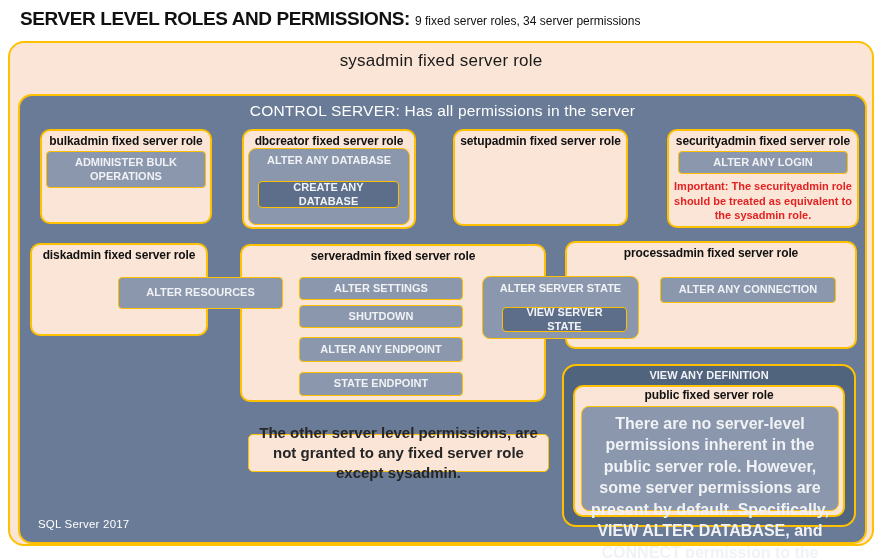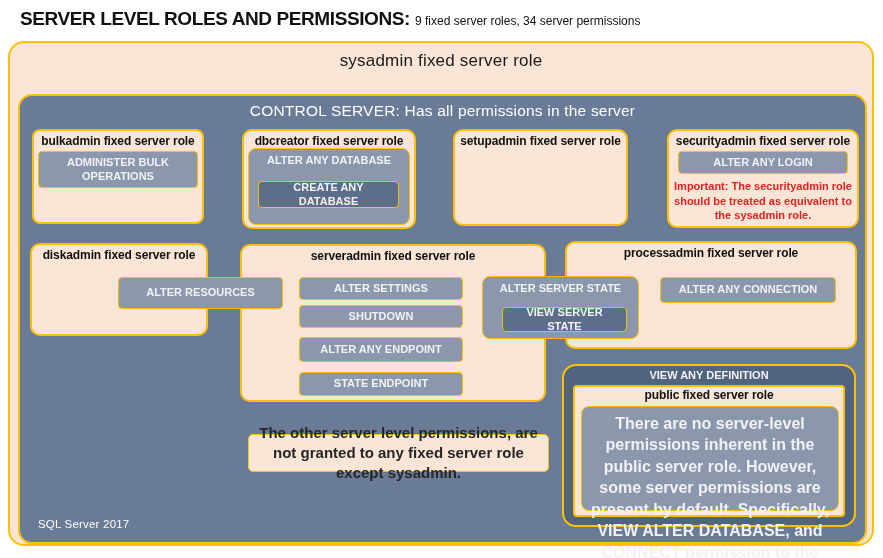--- a/index.html
+++ b/index.html
@@ -32,21 +32,21 @@
 
   .warning { position: absolute; left: 2px; right: 2px; top: 48px; text-align: center;
              color: #E32222; font-weight: bold; font-size: 11px; line-height: 1.32; }
 
   .note-box { position: absolute; background: #FBE5D6; border: 1.5px solid #FFC000; border-radius: 5px;
               display: flex; align-items: center; justify-content: center; text-align: center;
               font-size: 15px; font-weight: bold; color: #262626; line-height: 1.35; padding: 0 8px; }
 
   .public-outer { position: absolute; background: #51647E; border: 2px solid #FFC000; border-radius: 14px; z-index: 2; }
   .public-inner { position: absolute; left: 9px; top: 19px; width: 272px; height: 132px;
-                  background: #FBE5D6; border: 2px solid #FFC000; border-radius: 4px; }
+                  background: #FBE5D6; border: 2px solid #FFC000; border-radius: 10px; }
   .public-note { position: absolute; left: 6px; top: 19px; width: 258px; height: 105px;
                  background: #8B97AC; border: 1.5px solid #FFC000; border-radius: 8px;
                  color: #F0F2F6; font-size: 16px; font-weight: bold; text-align: center;
                  line-height: 1.34; padding: 6px 8px; }
 
   .footer { position: absolute; left: 18px; top: 422px; color: #ffffff; font-size: 11.5px; letter-spacing: 0.2px; }
 </style>
 </head>
 <body>
 
@@ -55,21 +55,21 @@
   <div class="title">
     <span class="title-main">SERVER LEVEL ROLES AND PERMISSIONS:</span><span class="title-sub">9 fixed server roles, 34 server permissions</span>
   </div>
 
   <div class="sysadmin">
     <div class="sysadmin-label">sysadmin fixed server role</div>
 
     <div class="control">
       <div class="control-label">CONTROL SERVER: Has all permissions in the server</div>
 
-      <div class="role" style="left:12px; top:33px; width:172px; height:95px;border-radius:8px;">
+      <div class="role" style="left:20px; top:33px; width:172px; height:95px;">
         <div class="role-title">bulkadmin fixed server role</div>
         <div class="perm" style="left:4px; top:20px; width:160px; height:37px;">ADMINISTER BULK OPERATIONS</div>
       </div>
 
       <div class="role" style="left:222px; top:33px; width:174px; height:100px;">
         <div class="role-title">dbcreator fixed server role</div>
         <div class="perm-group" style="left:4px; top:17px; width:162px; height:77px;">
           <div class="perm-group-label">ALTER ANY DATABASE</div>
           <div class="perm perm-dark" style="left:9px; top:32px; width:141px; height:27px;">CREATE ANY DATABASE</div>
         </div>

